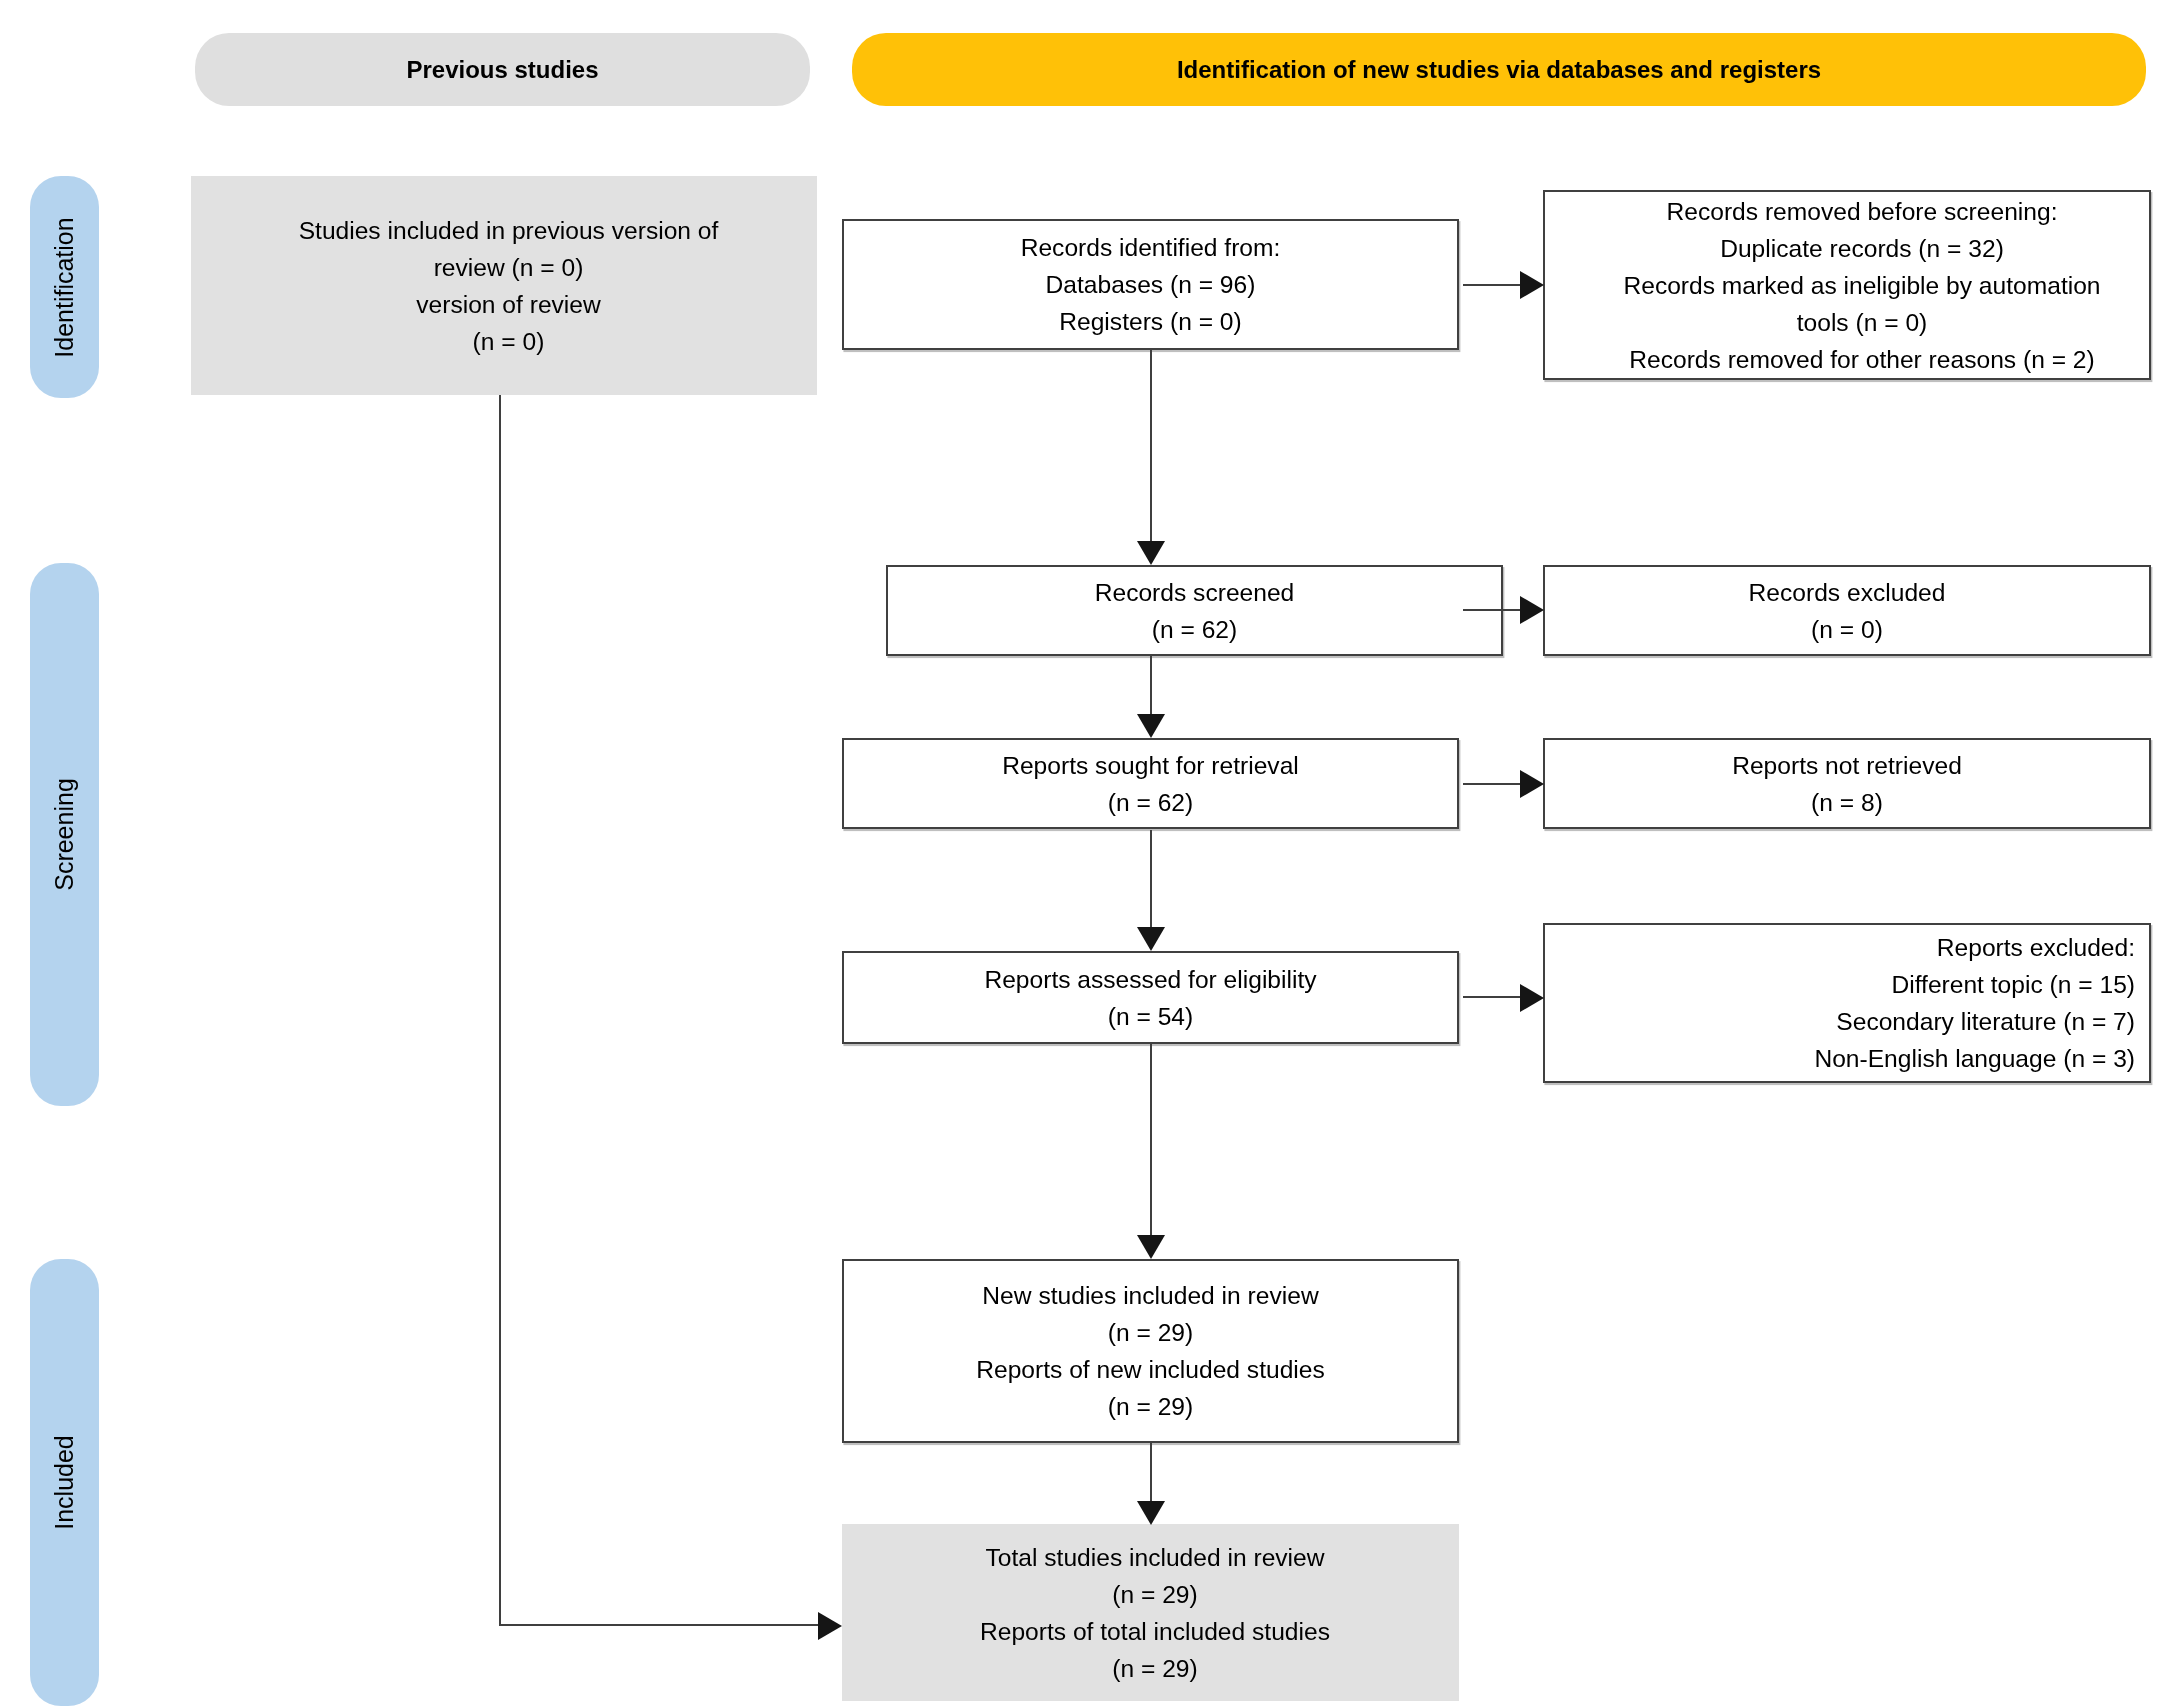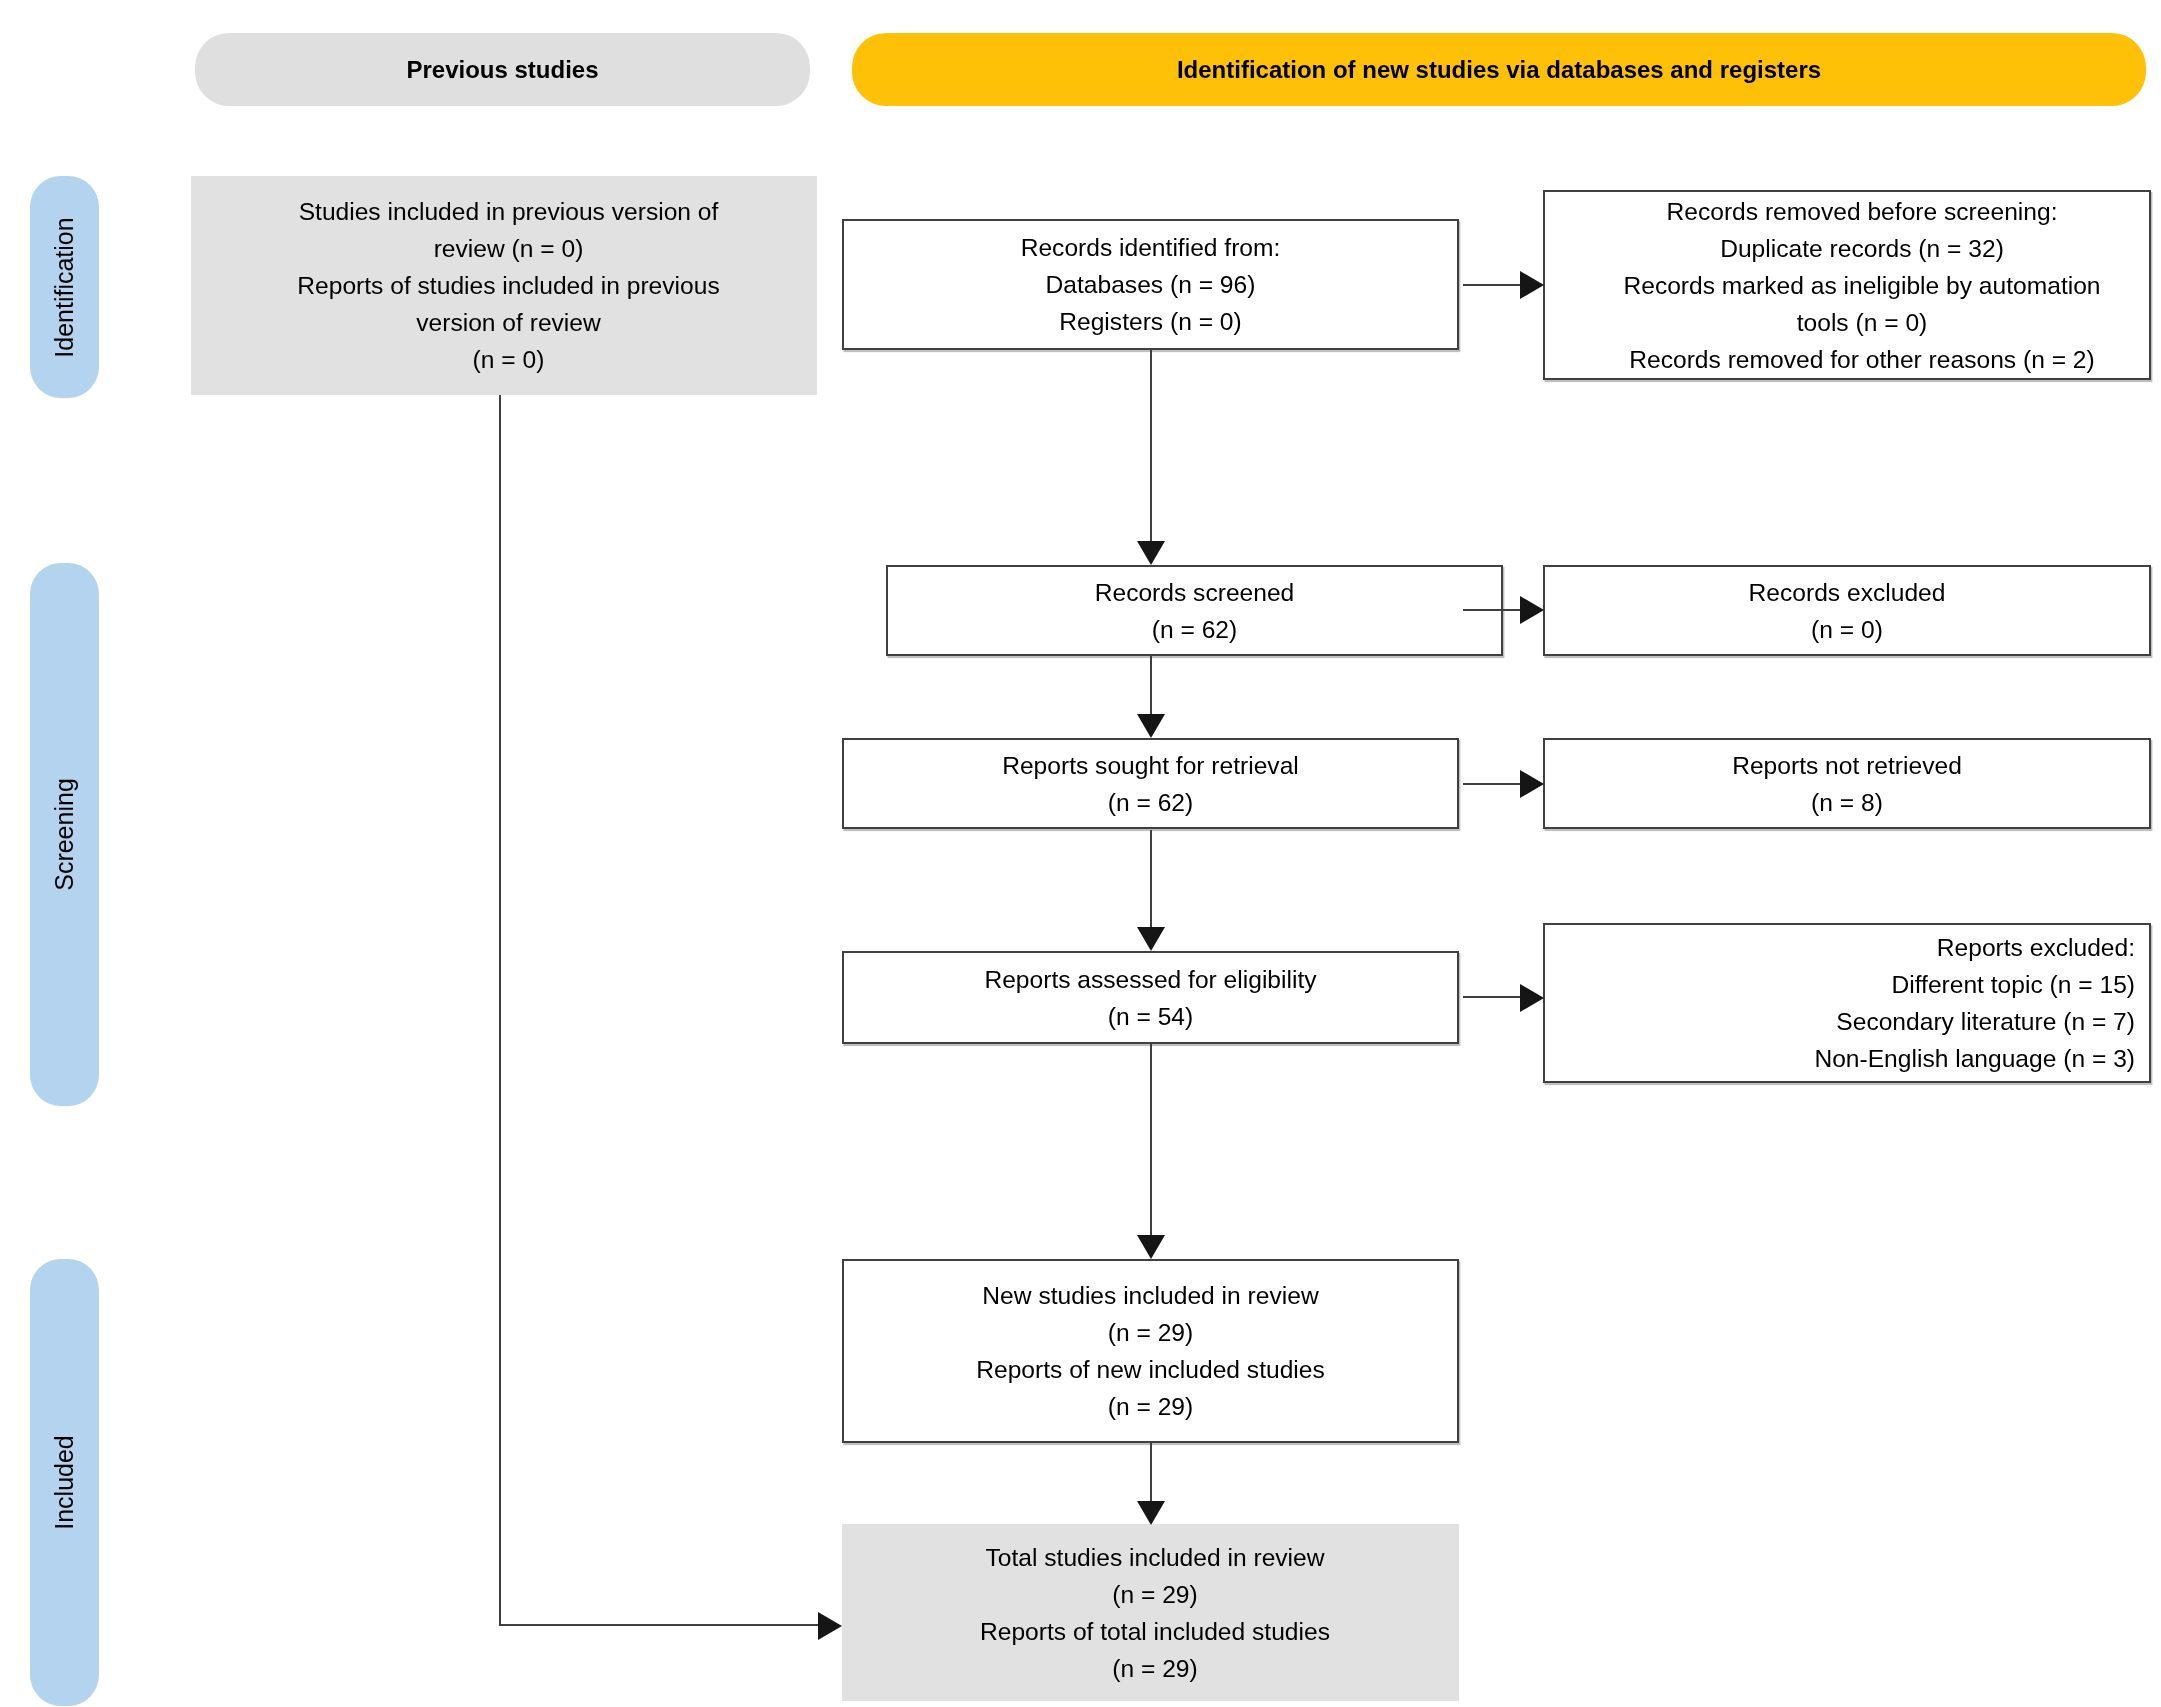--- a/index.html
+++ b/index.html
@@ -67,21 +67,20 @@
   <div class="stage" id="stage-screening">
     <span>Screening</span>
   </div>
   <div class="stage" id="stage-included">
     <span>Included</span>
   </div>
 
   <div class="box box--gray" id="box-prev-studies">
       <div>Studies included in previous version of</div>
       <div>review (n = 0)</div>
-      <div>Reports of studies included in previous</div>
       <div>version of review</div>
       <div>(n = 0)</div>
     </div>
 
   <div class="box box--white" id="box-records-identified">
       <div>Records identified from:</div>
       <div>Databases (n = 96)</div>
       <div>Registers (n = 0)</div>
     </div>
   <div class="box box--white" id="box-records-screened">

